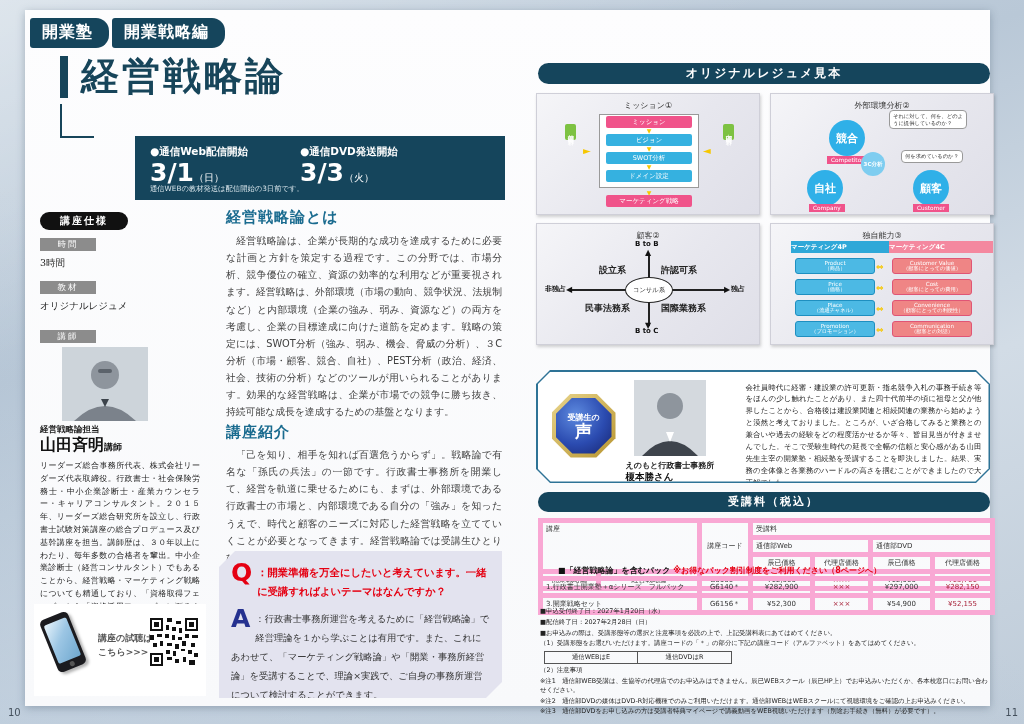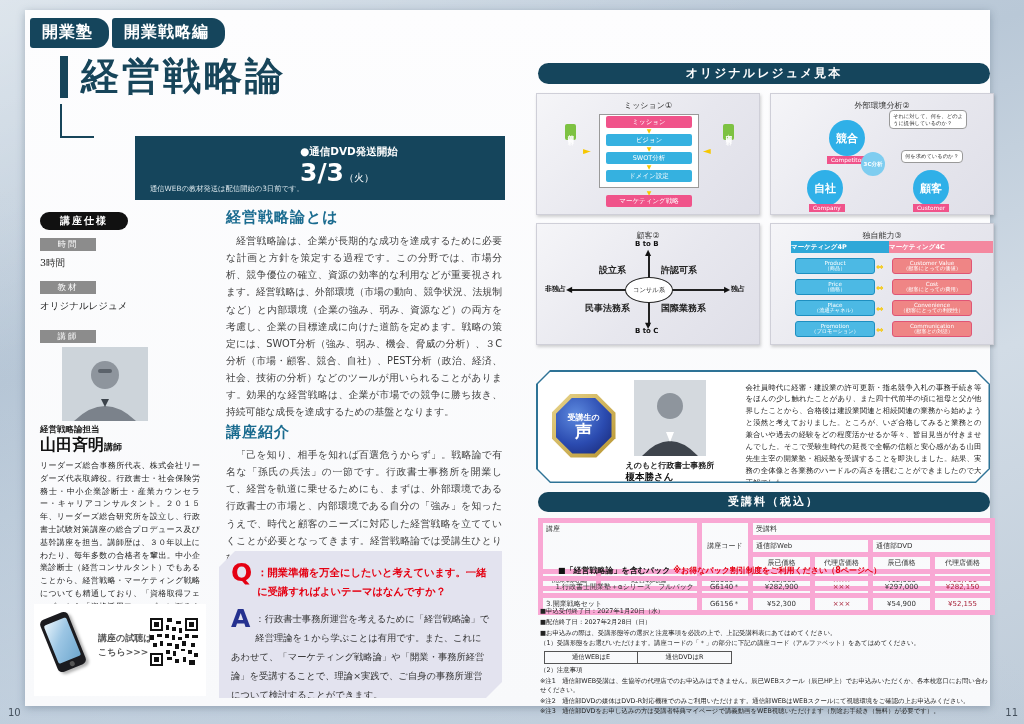--- a/index.html
+++ b/index.html
@@ -171,20 +171,24 @@
 <div class="spread"></div>
 
 <div class="badge-pill" style="left:30px;top:18px;"><span>開業塾</span></div>
 <div class="badge-pill" style="left:112px;top:18px;"><span>開業戦略編</span></div>
 
 <h1 class="main-title">経営戦略論</h1>
 <div class="title-tail-v"></div>
 <div class="title-tail-h"></div>
 
 <div class="sched">
+  <div class="col" style="left:15px;">
+    <div class="lbl">●通信Web配信開始</div>
+    <div class="date"><span>3/1</span><span class="day">（日）</span></div>
+  </div>
   <div class="col" style="left:165px;">
     <div class="lbl">●通信DVD発送開始</div>
     <div class="date"><span>3/3</span><span class="day">（火）</span></div>
   </div>
   <div class="note">通信WEBの教材発送は配信開始の3日前です。</div>
 </div>
 
 <div class="spec-badge">講座仕様</div>
 <div class="gray-label" style="left:40px;top:238px;">時間</div>
 <div class="spec-val serif" style="top:257px;">3時間</div>
@@ -413,21 +417,21 @@
   <colgroup>
       <col style="width:159px">
       <col style="width:51px">
       <col style="width:62px">
       <col style="width:58px">
       <col style="width:62px">
       <col style="width:60px">
     </colgroup>
   <tbody>
       <tr>
-    <td style="white-space:normal;text-align:right;">1.行政書士開業塾＋αシリーズ　フルパック</td>
+    <td style="white-space:normal;">1.行政書士開業塾＋αシリーズ　フルパック</td>
     <td class="cen">G6140＊</td>
     <td class="cen">¥282,900</td>
     <td class="cen redv">×××</td>
     <td class="cen">¥297,000</td>
     <td class="cen redv">¥282,150</td>
   </tr>
   <tr>
     <td style="white-space:normal;">3.開業戦略セット</td>
     <td class="cen">G6156＊</td>
     <td class="cen">¥52,300</td>

